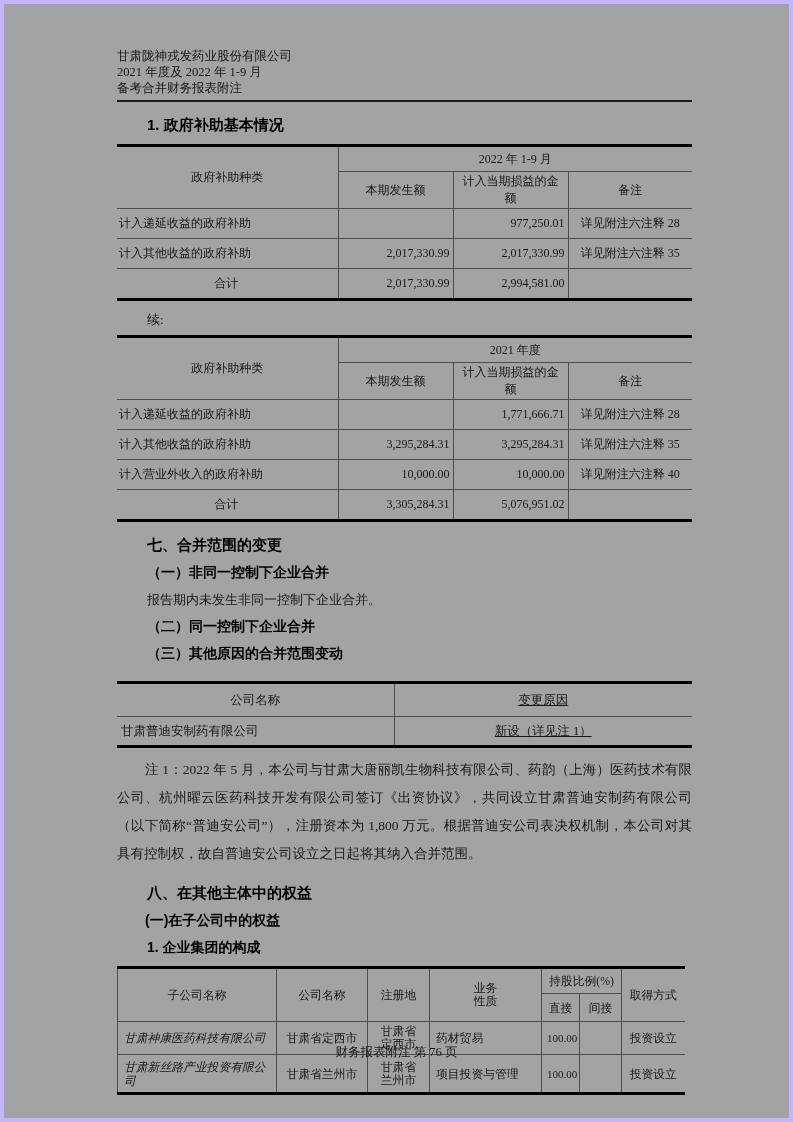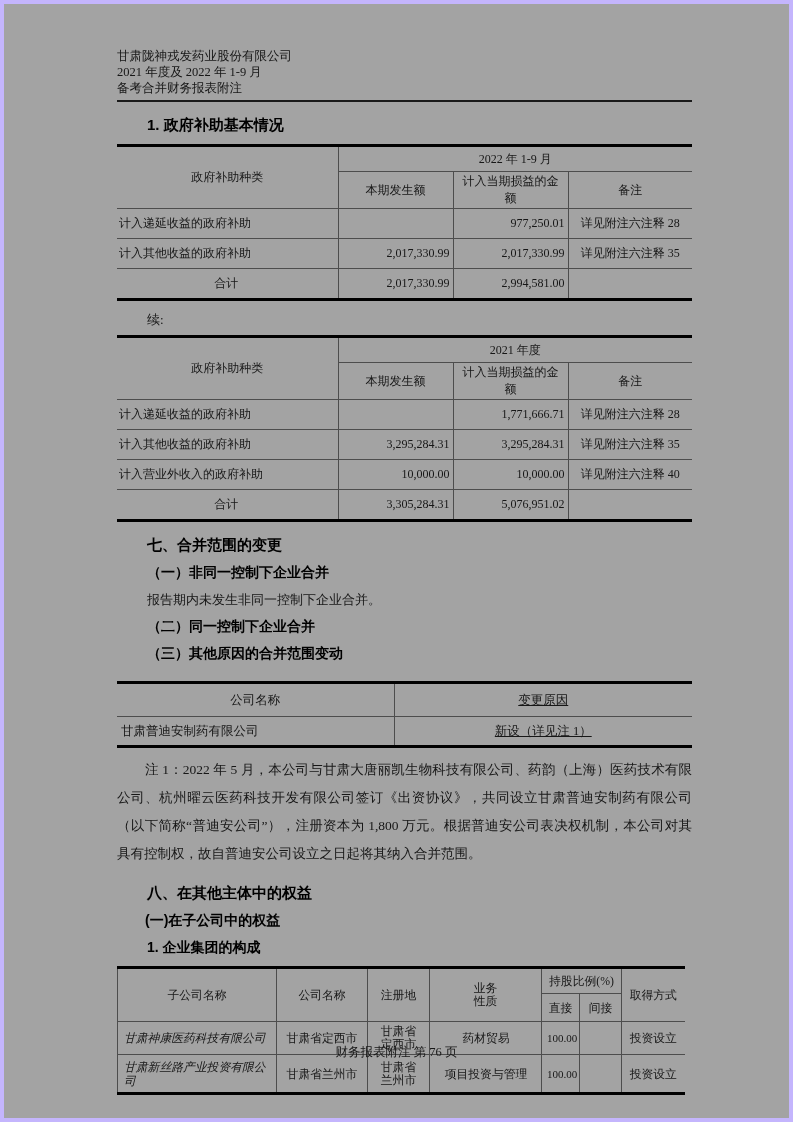--- a/index.html
+++ b/index.html
@@ -53,21 +53,21 @@
   .subs-table td.vl { border-left:1px solid #4d4d4d; }
   .subs-table tr.h1 td { text-align:center; border-bottom:1px solid #4d4d4d; }
   .subs-table td.ratio { height:22px; }
   .subs-table tr.h2 td { text-align:center; height:25px; border-bottom:1px solid #4d4d4d; }
   .subs-table tr.data td { border-bottom:1px solid #4d4d4d; }
   .subs-table tr.data:last-child td { border-bottom:none; }
   .subs-table tr.data td.namec { text-align:left; padding:2px 6px;font-style:italic; }
   .subs-table tr.data.r1 td { height:28px; }
   .subs-table tr.data.r2 td { height:33px; }
   .subs-table td.cent { text-align:center; }
-  .subs-table td.bizc { text-align:center; padding-left:6px; }
+  .subs-table td.bizc { text-align:left; padding-left:6px; }
   .subs-table td.snum { text-align:center; font-size:11px;margin-left:24px; }
   .subs-table .two-line span { display:block; text-align:center; line-height:13px; }
 
   .page-footer { position:absolute; top:1040px; left:0; width:100%; text-align:center; font-size:12.5px; }
 </style>
 </head>
 <body>
 
 <div class="page">
   <div class="content">

